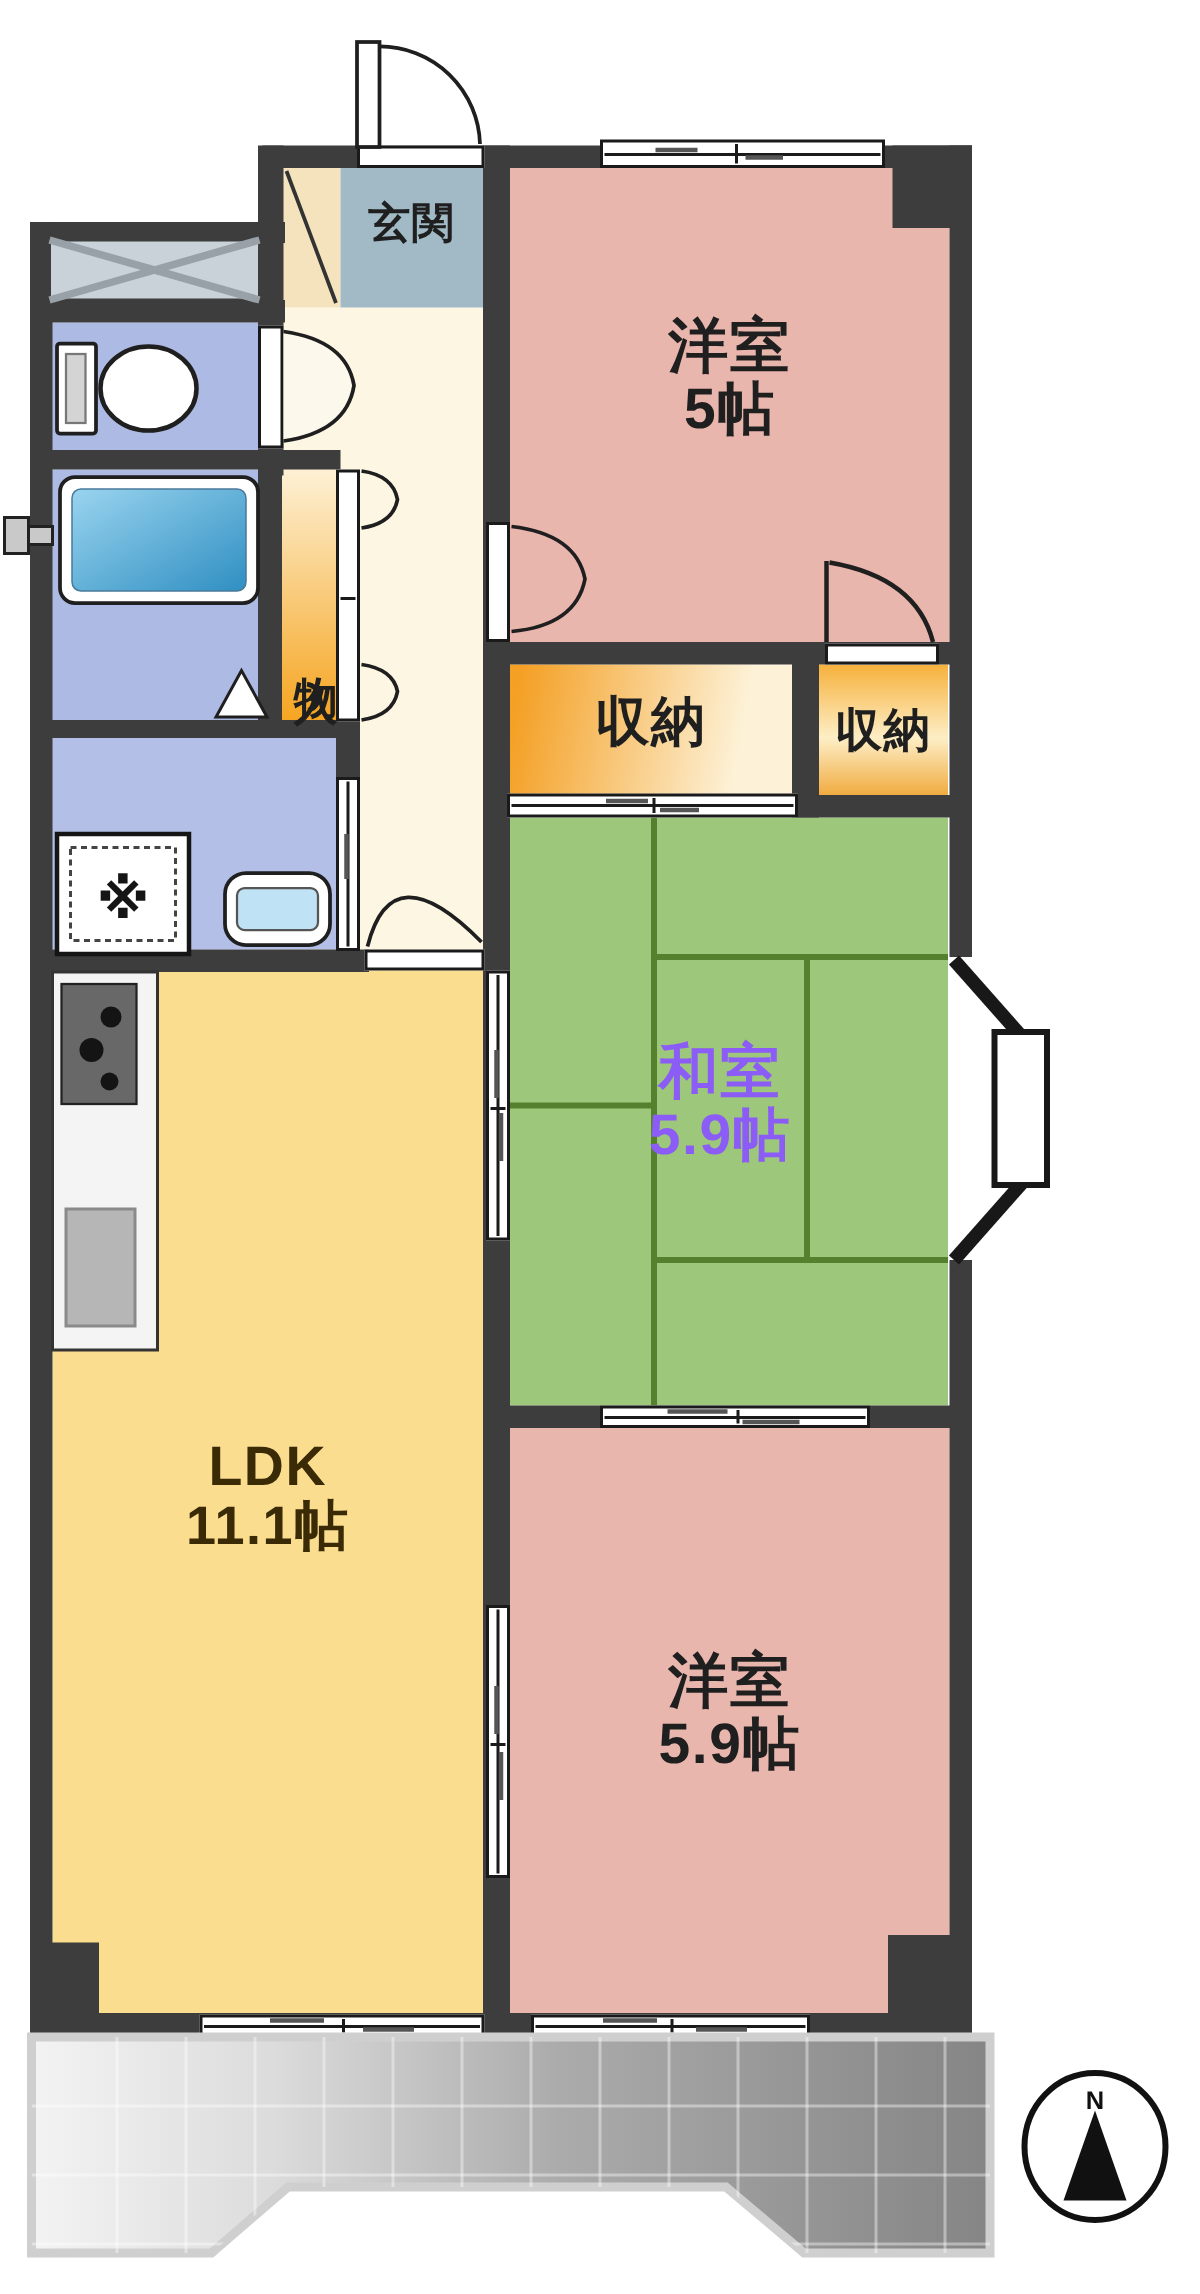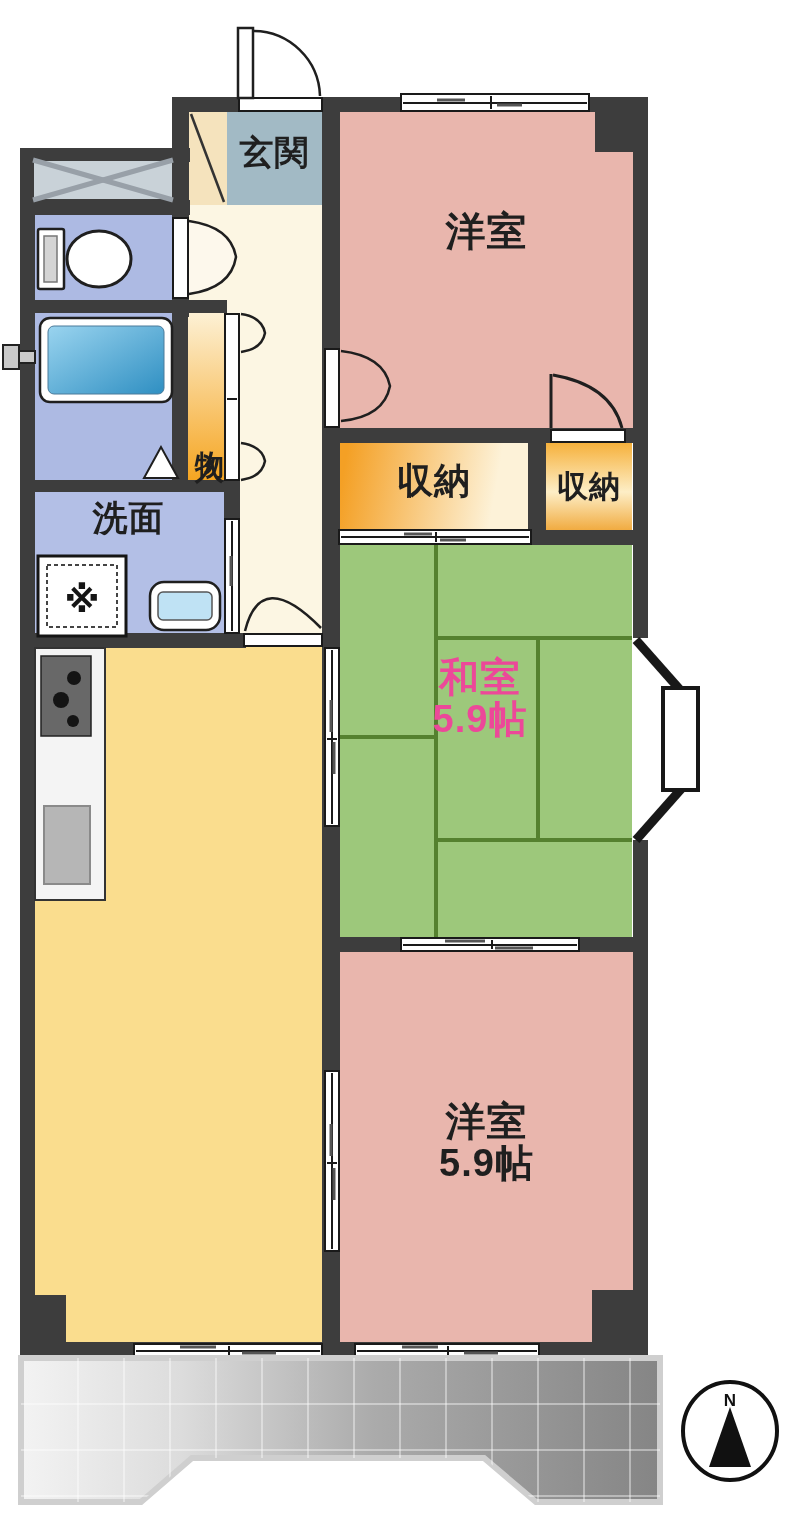--- a/index.html
+++ b/index.html
@@ -233,50 +233,52 @@
       <line x1="231" y1="556" x2="231" y2="586"></line>
     </g>
 
     <g>
       <ellipse cx="730" cy="1431" rx="47" ry="49" fill="#ffffff" stroke="#111111" stroke-width="4"></ellipse>
       <text x="730" y="1406" text-anchor="middle" font-size="17" font-weight="bold" fill="#111111">N</text>
       <path d="M 730 1407 L 709 1467 L 751 1467 Z" fill="#111111"></path>
     </g>
   </svg>
 
-  <div class="label" style="left:227px;top:134px;width:95px;font-size:34px;">
+  <div class="label" style="left:227px;top:134px;width:95px;font-size:28px;">
     <span>玄関</span>
   </div>
 
   <div class="label" style="left:340px;top:210px;width:293px;font-size:40px;">
     <span>洋室</span>
+    <span class="l2" style="font-size:38px;">5帖</span>
   </div>
 
   <div class="label" style="left:338px;top:462px;width:192px;font-size:36px;">
     <span>収納</span>
   </div>
 
   <div class="label" style="left:546px;top:470px;width:86px;font-size:31px;">
     <span>収納</span>
   </div>
 
   <div class="label vtext" style="left:189px;top:380px;width:36px;height:100px;font-size:29px;">
     <span>物入</span>
   </div>
 
 
-  <div class="label" style="left:33px;top:499px;width:191px;font-size:35px;">
-    <span>洗面</span>
-  </div>
-
-  <div class="label" style="left:340px;top:656px;width:280px;font-size:40px;color:#ec4899;">
+
+  <div class="label" style="left:340px;top:694px;width:280px;font-size:40px;color:#8b5cf6;">
     <span>和室</span>
     <span class="l2" style="font-size:38px;">5.9帖</span>
   </div>
 
+  <div class="label" style="left:35px;top:958px;width:287px;font-size:37px;color:#3a2a06;">
+    <span>LDK</span>
+    <span class="l2" style="font-size:36px;">11.1帖</span>
+  </div>
 
   <div class="label" style="left:340px;top:1100px;width:293px;font-size:40px;">
     <span>洋室</span>
     <span class="l2" style="font-size:38px;">5.9帖</span>
   </div>
 
 
 </div>
 
 </body></html>

